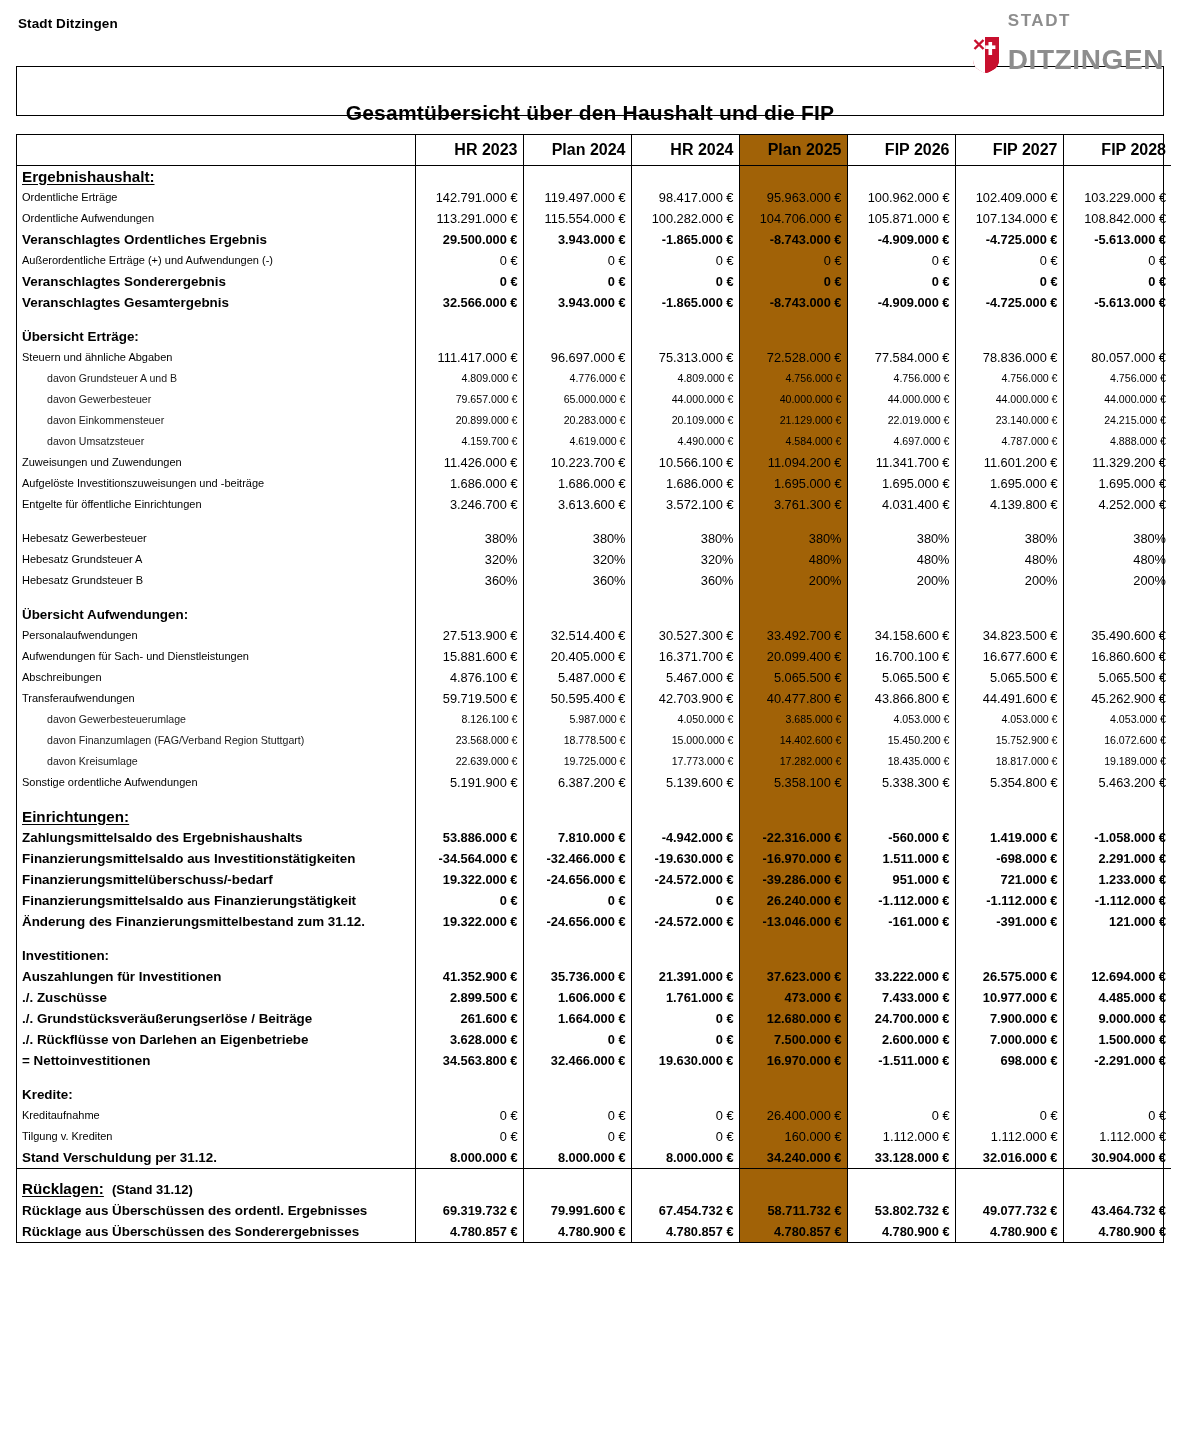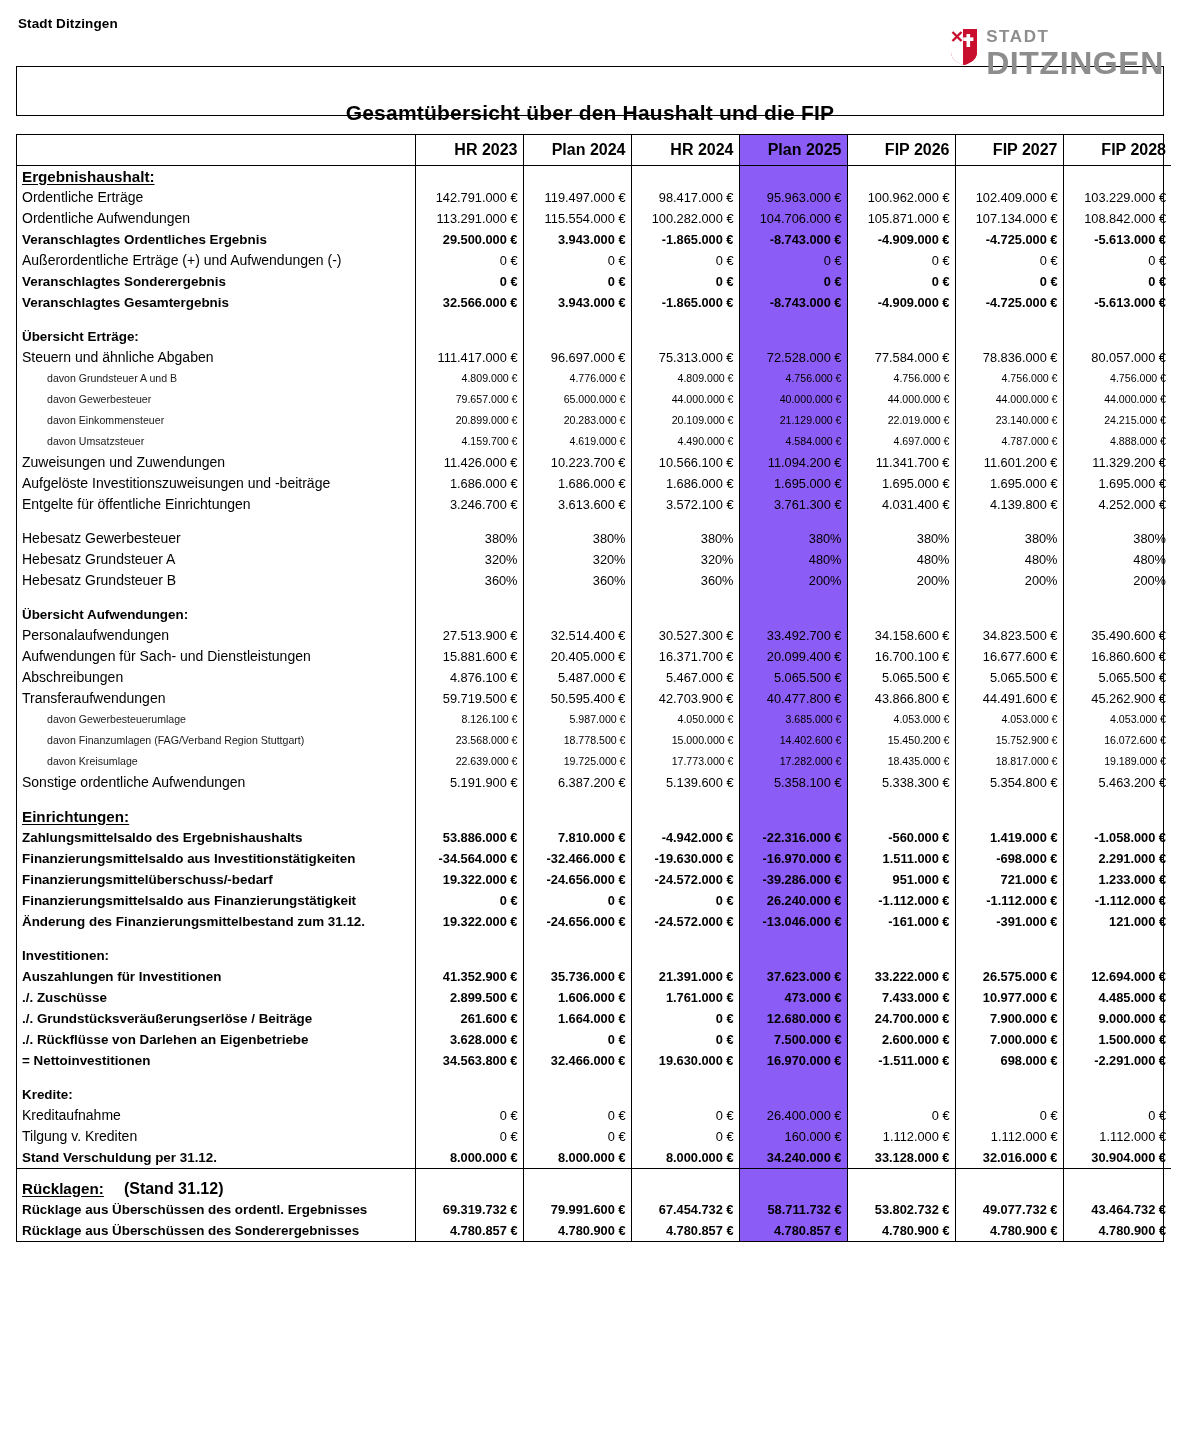--- a/index.html
+++ b/index.html
@@ -25,48 +25,48 @@
   .doc-header .line {
     font-size: 13.5px;
     font-weight: 600;
     line-height: 19px;
     letter-spacing: .1px;
   }
 
   .logo {
     position: absolute;
     right: 16px;
-    top: 28px;
+    top: 12px;
     display: flex;
-    align-items: flex-start;
+    align-items: flex-end;
     gap: 7px;
   }
   .logo-shield {
     width: 30px; height: 38px;
     position: relative;
     flex: none;
   }
   .logo-shield svg { display: block; }
   .logo-text {
     display: flex;
     flex-direction: column;
     line-height: 1;
   }
   .logo-text .l1 {
     font-size: 17px;
     font-weight: bold;
     color: #8d8d8d;
     letter-spacing: 1.6px;
   }
   .logo-text .l2 {
-    font-size: 32px;
+    font-size: 28px;
     font-weight: bold;
     color: #8d8d8d;
     letter-spacing: .6px;
-    margin-top: 2px;
+    margin-top: 17px;
   }
 
   
   .title-box {
     margin: 0 16px 0 16px;
     border: 1.6px solid #000;
     height: 50px;
     display: flex;
     align-items: center;
     justify-content: center;
@@ -118,36 +118,36 @@
   thead th.label { border-bottom: 1.6px solid #000; }
 
   tbody td {
     height: 21px;
     line-height: 21px;
   }
   tbody td.label { text-align: left; }
   tbody td.num   { text-align: right; }
 
   
-  .hl { background: #8b5cf6; }
+  .hl { background: #a16207; }
 
   
   tr.section td.label {
     font-weight: bold;
     font-size: 15.2px;
   }
   tr.section td.label span.underlined {
     text-decoration: underline;
     text-underline-offset: 2px;
   }
   tr.section-plain td.label {
     font-weight: bold;
     font-size: 13.4px;
   }
-  tr.normal td.label { font-size: 14px; }
+  tr.normal td.label { font-size: 11px; }
   tr.normal td.num   { font-size: 12.8px; }
   tr.bold td, tr.bold td.label, tr.bold td.num {
     font-weight: bold;
   }
   tr.bold td.label { font-size: 13.4px; }
   tr.bold td.num   { font-size: 12.8px; }
 
   tr.sub td.label {
     font-size: 10.6px;
     padding-left: 30px;
@@ -164,23 +164,23 @@
 
   
   tr.divider td {
     height: 0;
     line-height: 0;
     padding: 0;
     border-top: 1.8px solid #000;
   }
 
   .small-note {
-    font-size: 16px;
+    font-size: 13px;
     font-weight: bold;
-    margin-left: 20px;
+    margin-left: 8px;
   }
 </style>
 </head>
 <body>
 
 <div class="doc-header">
   <div class="line">Stadt Ditzingen</div>
 
   <div class="logo">
     <div class="logo-shield">

